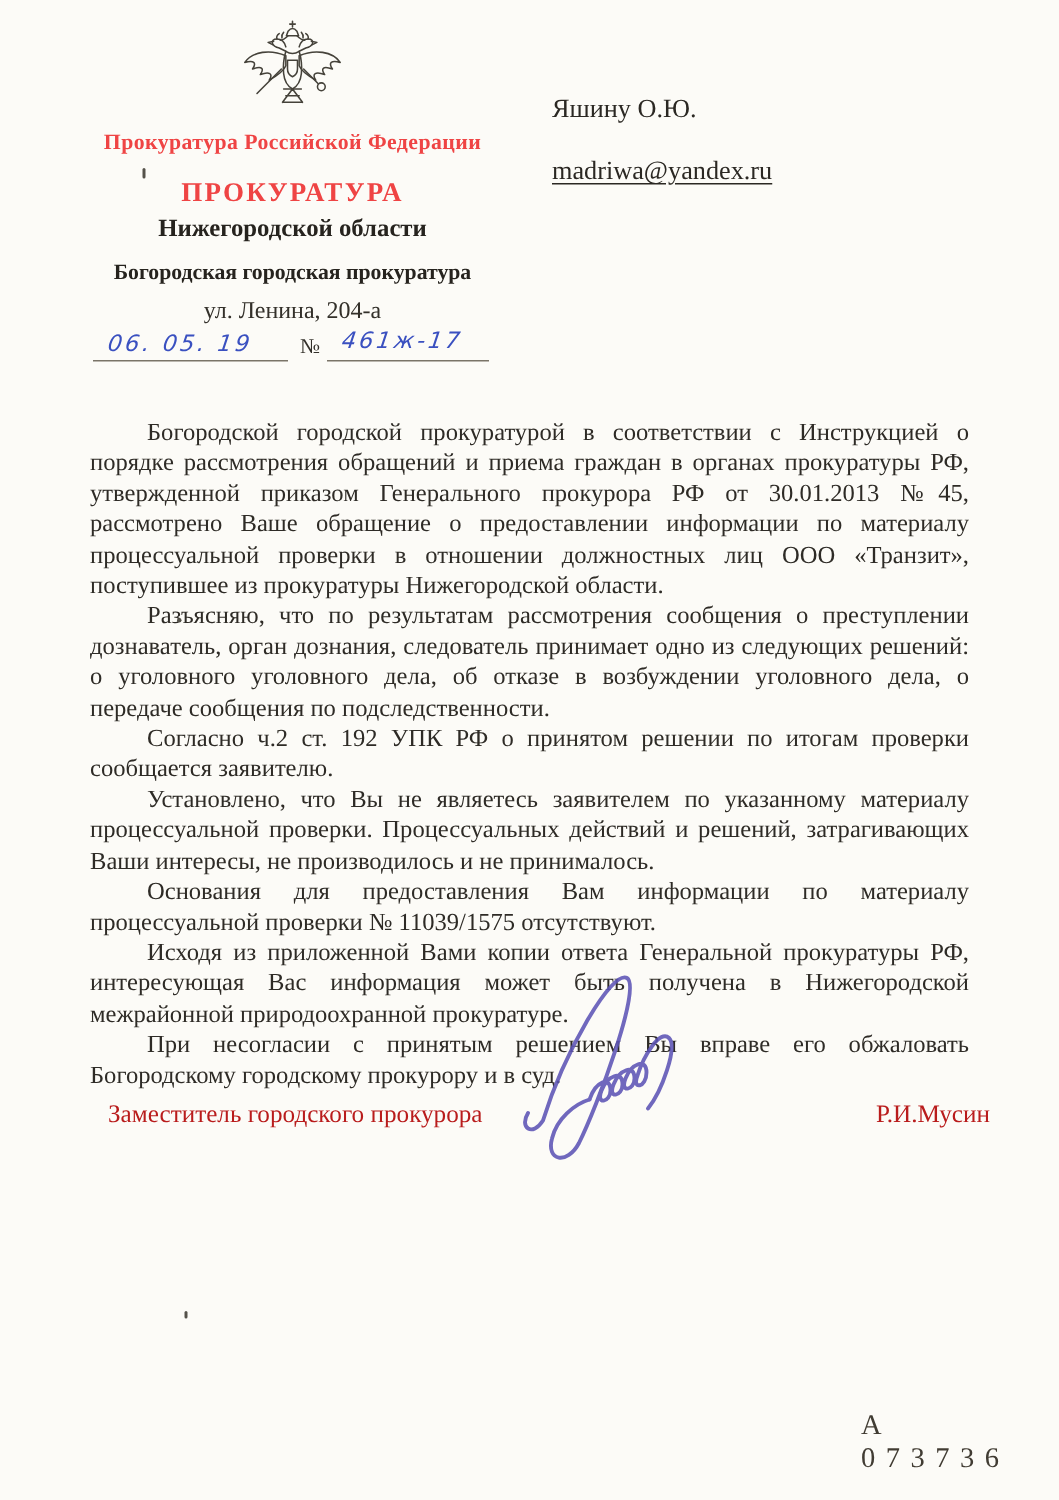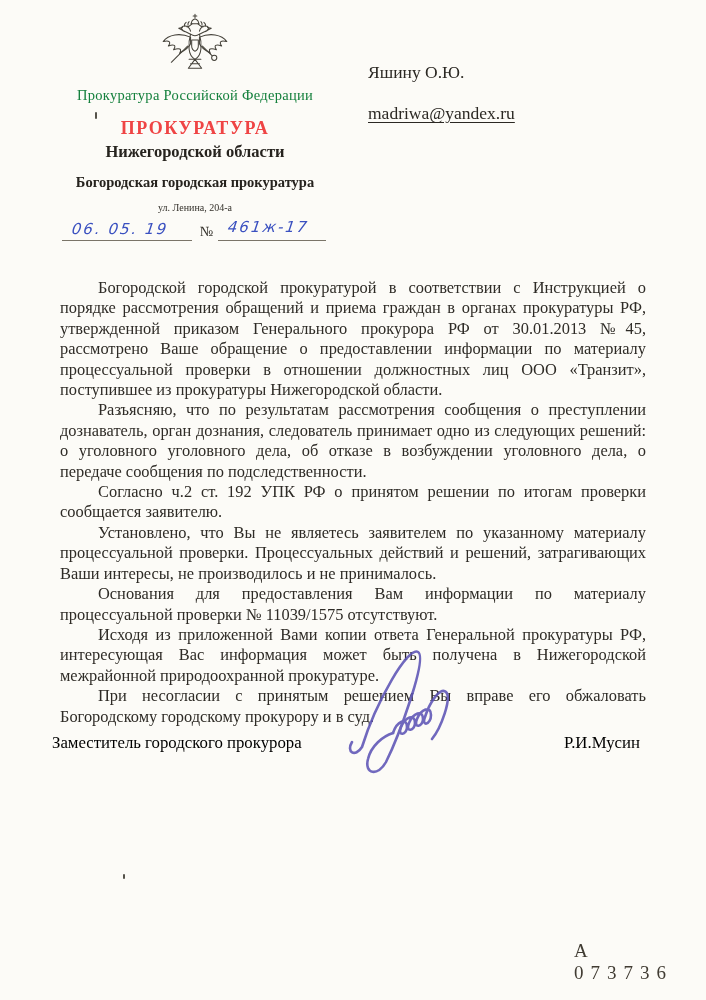--- a/index.html
+++ b/index.html
@@ -11,25 +11,25 @@
     font-family:"Liberation Serif", serif;
     color:#2e2b26;
     overflow:hidden;
   }
   
   .letterhead{
     position:absolute;left:52px;top:12px;width:286px;
     text-align:center;
   }
   .emblem{display:block;margin:0 auto 4px auto;}
-  .org-parent{font-weight:normal;font-size:14.5px;letter-spacing:.3px;margin-top:2px;color:#15803d;}
+  .org-parent{font-weight:bold;font-size:14.5px;letter-spacing:.3px;margin-top:2px;color:#ef4444;}
   .org-name1{font-weight:bold;font-size:18px;letter-spacing:1.5px;margin-top:14px;color:#ef4444;}
   .org-name2{font-weight:bold;font-size:16.5px;margin-top:3px;color:#26231e;}
   .org-unit{font-weight:bold;font-size:14.5px;margin-top:12px;color:#26231e;}
-  .addr{font-size:10px;margin-top:10px;line-height:14.5px;color:#33302a;}
+  .addr{font-size:16px;margin-top:10px;line-height:14.5px;color:#33302a;}
   
   .refline{
     position:absolute;left:60px;top:220px;width:280px;height:26px;
     font-size:14px;
   }
   .hand{
     font-style:italic;
     font-family:"DejaVu Sans", sans-serif;
     color:#3a50c0;
     letter-spacing:2px;
@@ -46,23 +46,23 @@
   .recipient{position:absolute;left:368px;top:62px;font-size:17.5px;color:#2b2823;}
   .recipient .email{margin-top:20px;text-decoration:underline;text-underline-offset:3px;}
   
   .body-text{
     position:absolute;left:60px;top:278px;width:586px;
     font-size:16.4px;line-height:20.4px;text-align:justify;
   }
   .body-text p{margin:0;text-indent:38px;}
   
   .signoff{
-    position:absolute;left:52px;top:733px;width:588px;
+    position:absolute;left:72px;top:733px;width:588px;
     display:flex;justify-content:space-between;
-    font-size:16.8px;color:#000000;
+    font-size:16.8px;color:#b91c1c;
   }
   .signature-svg{position:absolute;left:340px;top:640px;}
   
   .serial{
     position:absolute;left:530px;top:940px;
     font-weight:normal;font-size:19px;letter-spacing:7px;word-spacing:10px;
     color:#413c33;
     margin-left:44px;
   }
   

